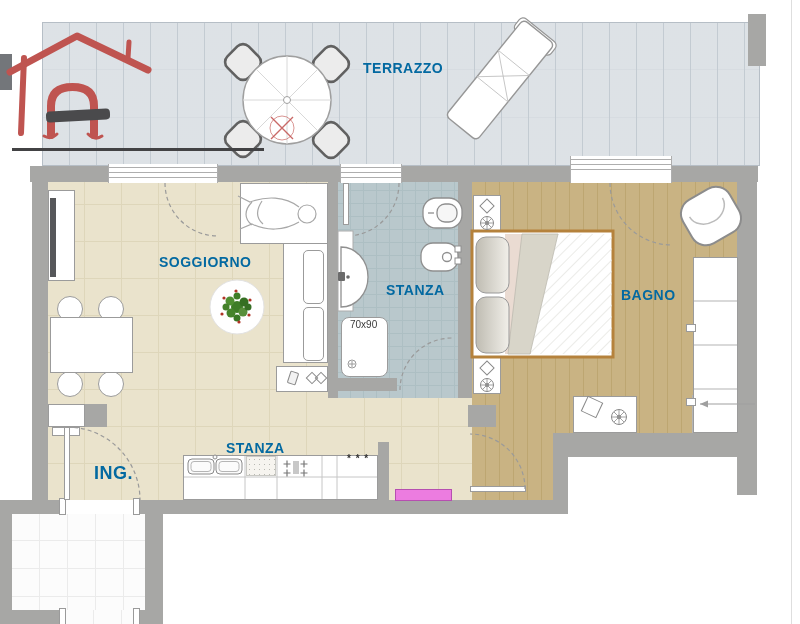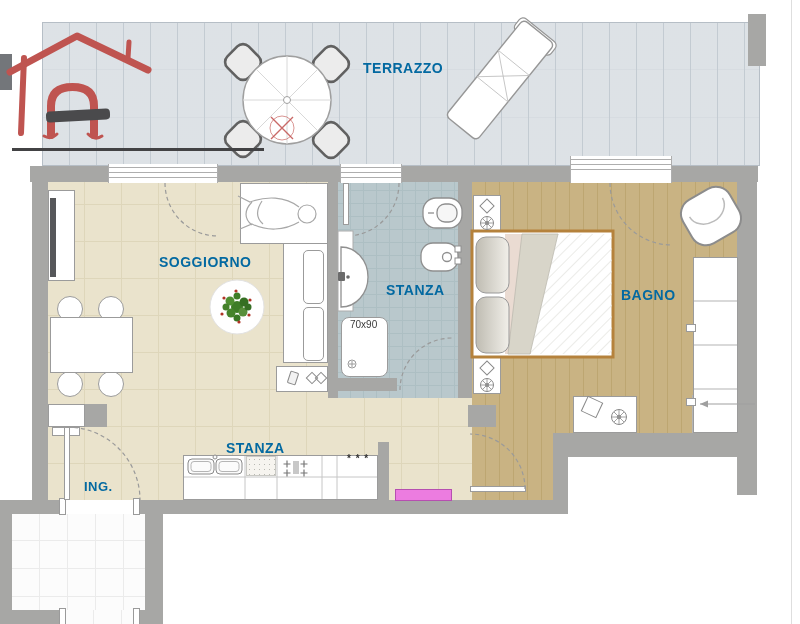--- a/index.html
+++ b/index.html
@@ -310,21 +310,21 @@
           <circle r="1.8"></circle>
         </g>
     </g>
   </svg>
 
   <div class="label" style="left:363px;top:60px;font-size:14px;">TERRAZZO</div>
   <div class="label" style="left:123px;top:254px;font-size:14px;margin-left:36px;">SOGGIORNO</div>
   <div class="label" style="left:386px;top:282px;font-size:14px;">STANZA</div>
   <div class="label" style="left:621px;top:287px;font-size:14px;">BAGNO</div>
   <div class="label" style="left:226px;top:440px;font-size:14px;">STANZA</div>
-  <div class="label" style="left:84px;top:479px;font-size:13px;">ING.</div>
+  <div class="label" style="left:84px;top:463px;font-size:18px;padding-left:10px;">ING.</div>
   <div class="tinylabel" style="left:350px;top:319px;font-size:10px;">70x90</div>
   <div class="tinylabel" style="left:347px;top:453px;font-size:10px;font-weight:bold;letter-spacing:1px;color:#333;">* * *</div>
 
   <div id="brand-logo">
     <svg width="170" height="132" viewBox="0 0 170 132" style="position:absolute;left:0;top:0;">
       <g fill="none" stroke="#bf5450" stroke-linecap="round" stroke-linejoin="round">
         <path d="M6,58 L73,22 L144,56" stroke-width="7"></path>
         <path d="M124,44 L125,28" stroke-width="5"></path>
         <path d="M20,44 L17,119" stroke-width="6"></path>
         <path d="M47,121 L47,92 Q47,73 68.5,73 Q90,73 90,92 L90,121" stroke-width="8"></path>

